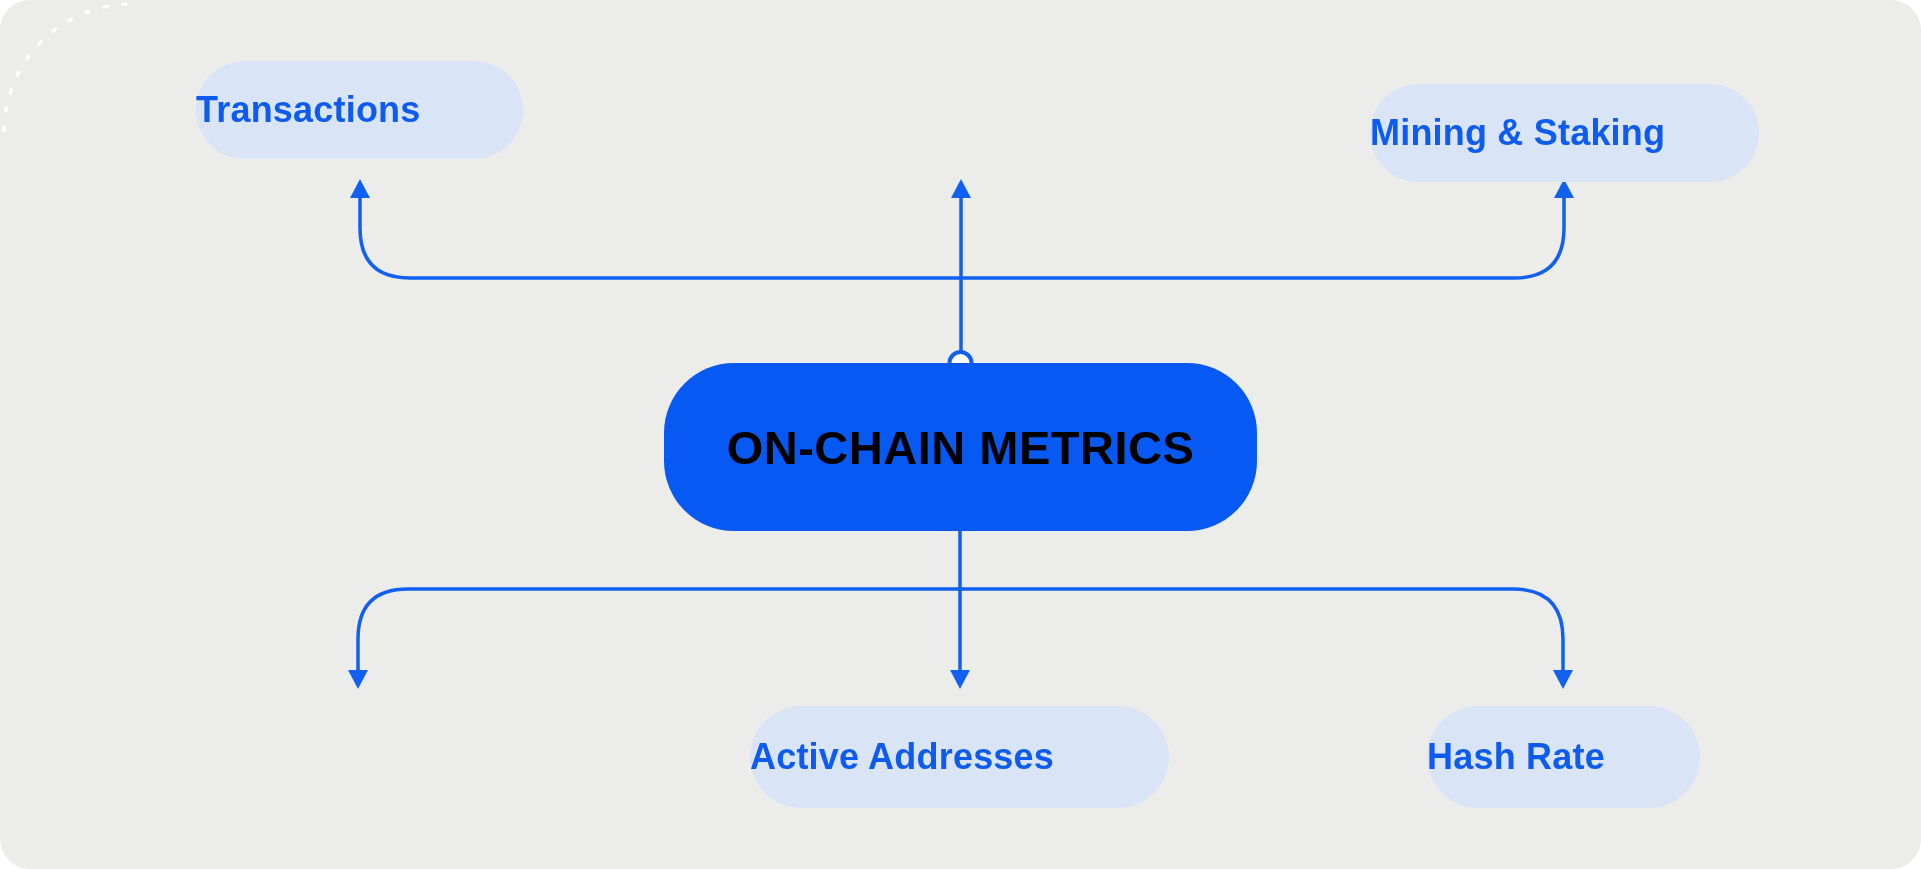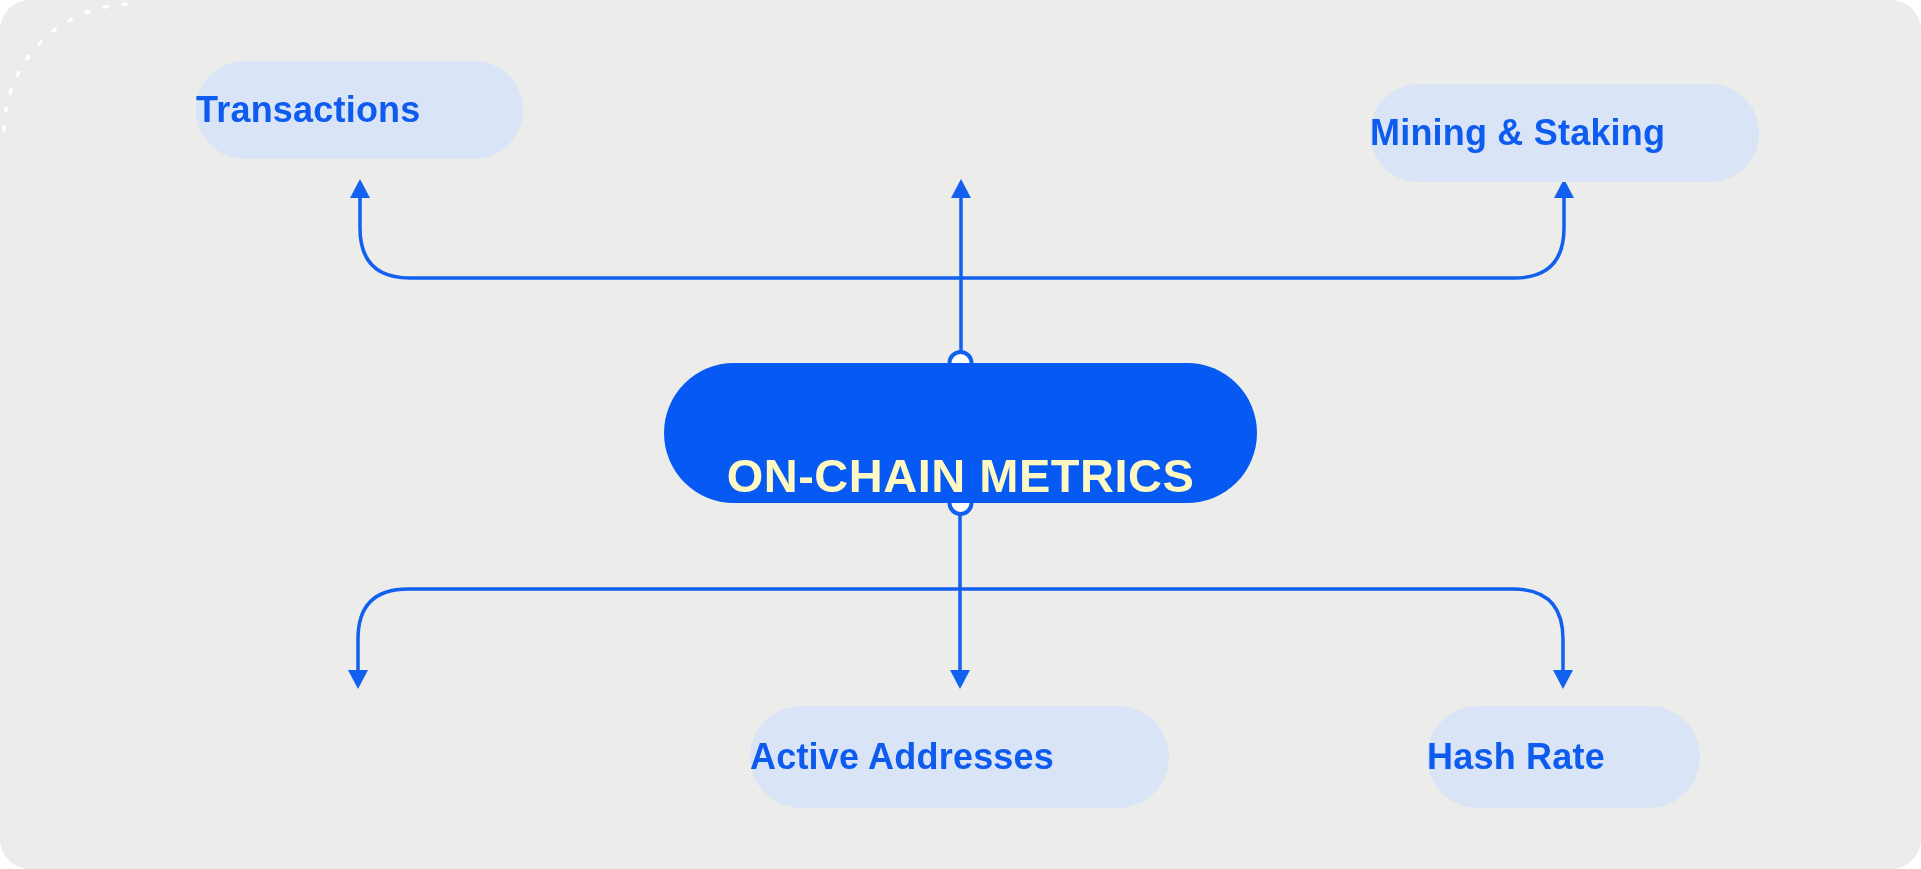--- a/index.html
+++ b/index.html
@@ -44,27 +44,27 @@
   #node-mining-staking   { left: 1370px; width: 389px; margin-top: 23px; }
   #node-network-fees     { left: 184px;  width: 349px; }
   #node-active-addresses { left: 750px;  width: 419px; }
   #node-hash-rate        { left: 1427px; width: 273px; }
   
   .center-pill {
     position: absolute;
     left: 664px;
     top: 363px;
     width: 593px;
-    height: 140px;
+    height: 168px;
     background: #0659F2;
     border-radius: 70px;
     display: flex;
-    align-items: flex-end;
+    align-items: center;
     justify-content: center;
-    color: #fef9c3;
+    color: #000000;
     font-size: 47px;
     font-weight: 700;
     letter-spacing: 0.5px;
     white-space: nowrap;
   }
 </style>
 </head>
 <body>
 
 <div class="canvas">

